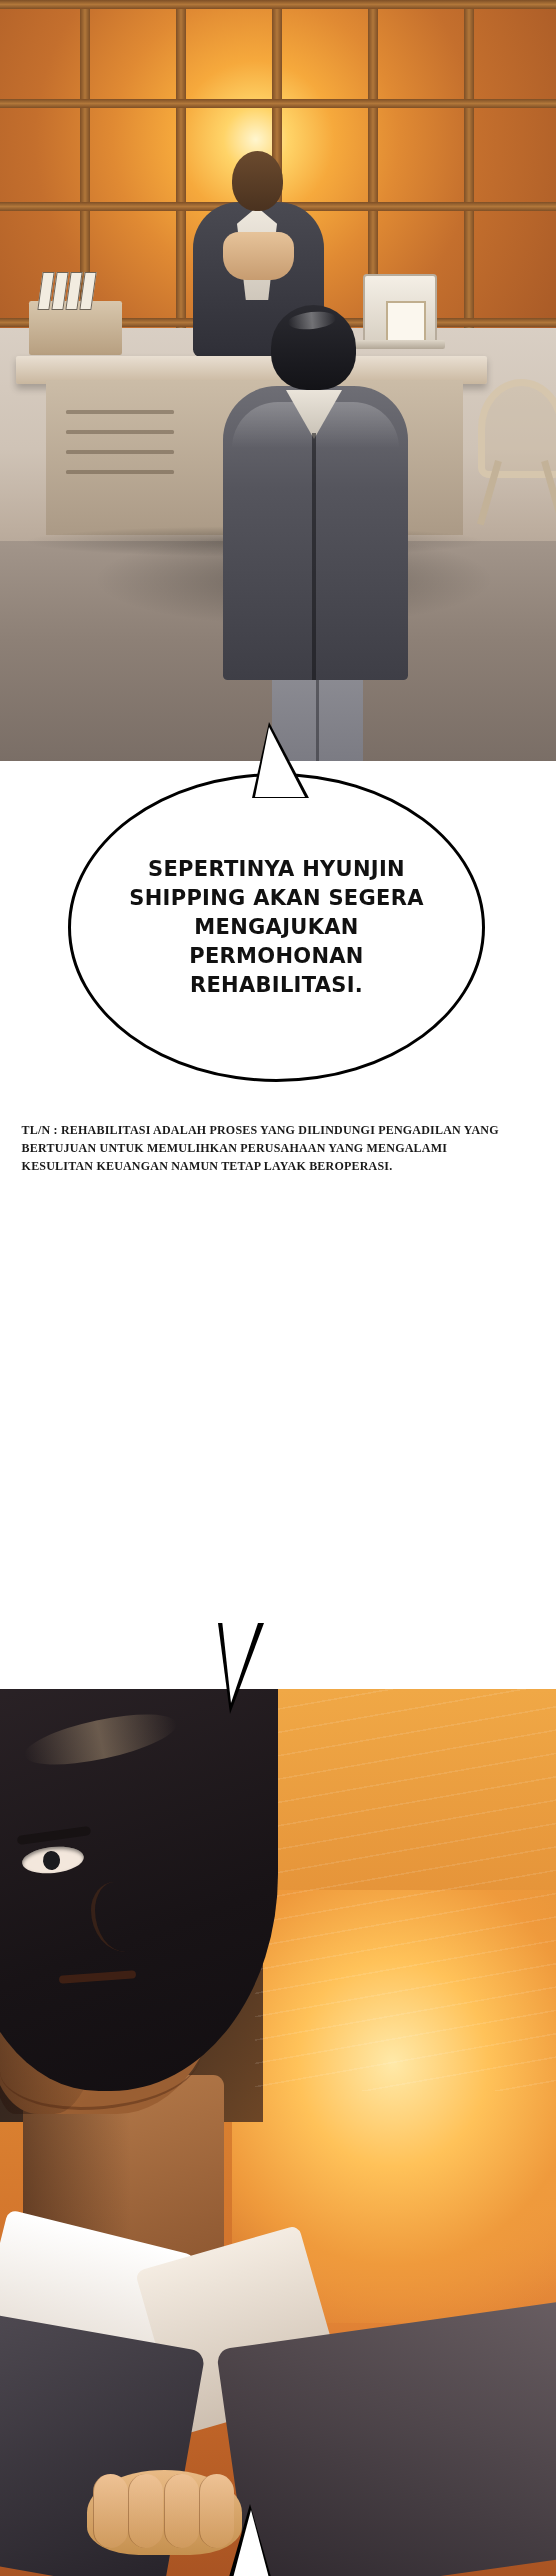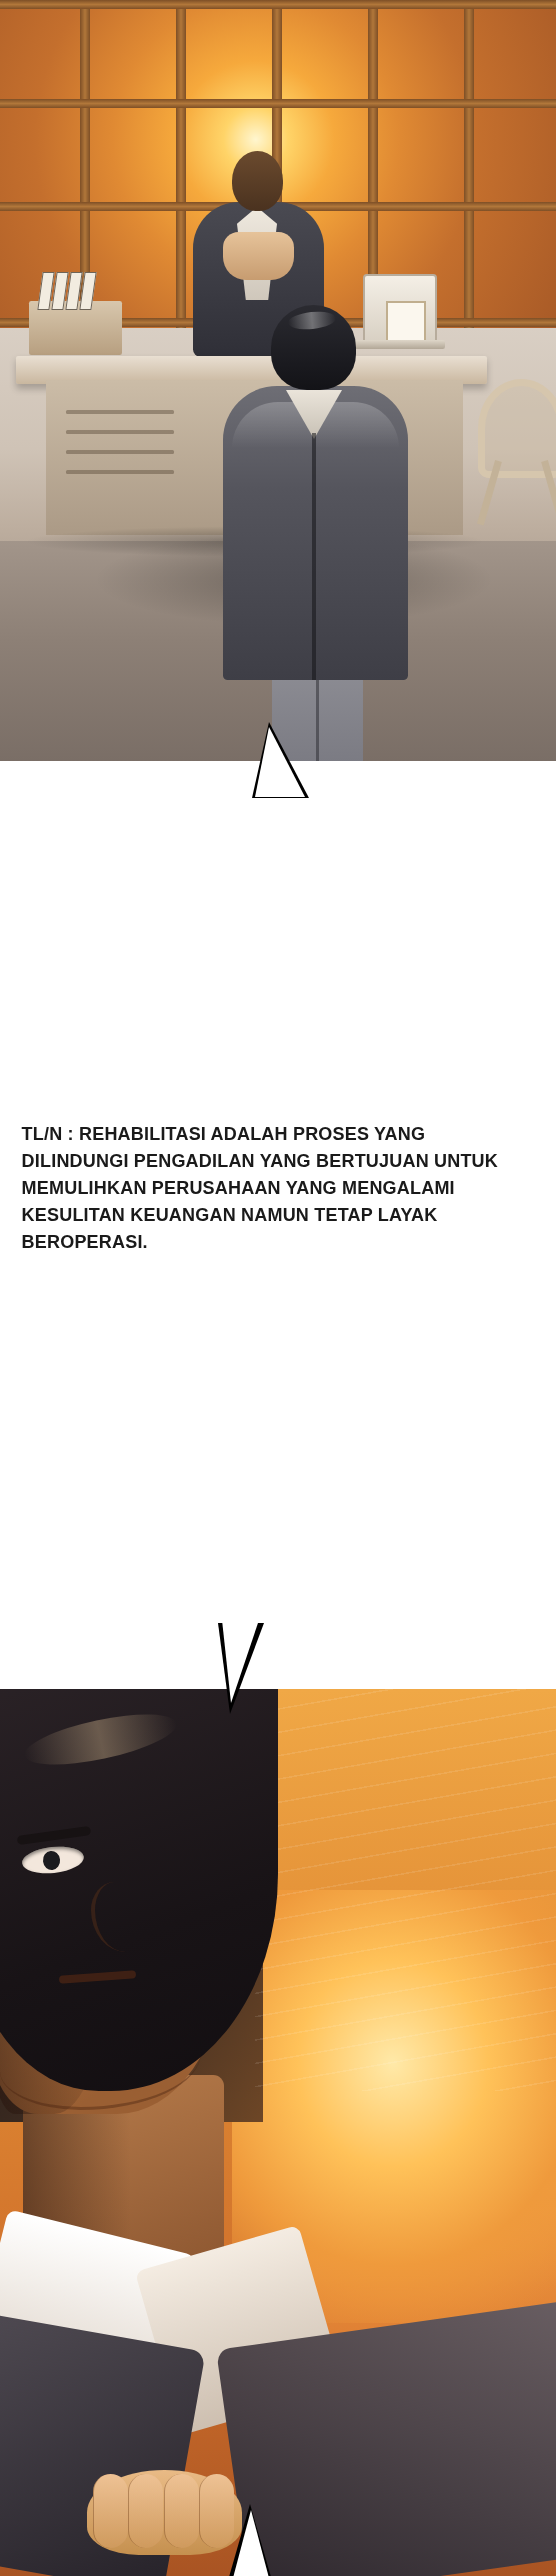--- a/index.html
+++ b/index.html
@@ -257,22 +257,22 @@
     border-right: 40px solid transparent;
     border-bottom: 76px solid #000;
     z-index: 2;
   }
 
   
   .tlnote {
     position: absolute;
     left: 21.6px; top: 1121px;
     width: 479px;
-    font-family: Liberation Sans, sans-serif;
-    font-size: 18px;
+    font-family: Liberation Serif, serif;
+    font-size: 12px;
     line-height: 1.5;
     letter-spacing: 0.2px;
     color: #1a1a1a;
     font-weight: 600;
   }
 
   
   .bubble2 {
     position: absolute;
     left: 182px; top: 1488px;
@@ -549,20 +549,23 @@
     <div class="man-body"></div>
     <div class="man-shoulder-hi"></div>
     <div class="man-collar"></div>
     <div class="man-split"></div>
     <div class="man-head"></div>
     <div class="man-hairshine"></div>
   </div>
 
   <div class="bubble1-tail-outline"></div>
   <div class="bubble1-tail"></div>
+  <div class="bubble1">
+    <div class="btext">SEPERTINYA HYUNJIN SHIPPING AKAN SEGERA MENGAJUKAN PERMOHONAN REHABILITASI.</div>
+  </div>
 
   <div class="tlnote">TL/N : REHABILITASI ADALAH PROSES YANG DILINDUNGI PENGADILAN YANG BERTUJUAN UNTUK MEMULIHKAN PERUSAHAAN YANG MENGALAMI KESULITAN KEUANGAN NAMUN TETAP LAYAK BEROPERASI.</div>
 
   <div class="bubble2-tail-outline"></div>
   <div class="bubble2-tail"></div>
 
   <div class="panel2">
     <div class="p2-bg-warm-right"></div>
     <div class="p2-bg-glow"></div>
     <div class="p2-bg-dark"></div>

